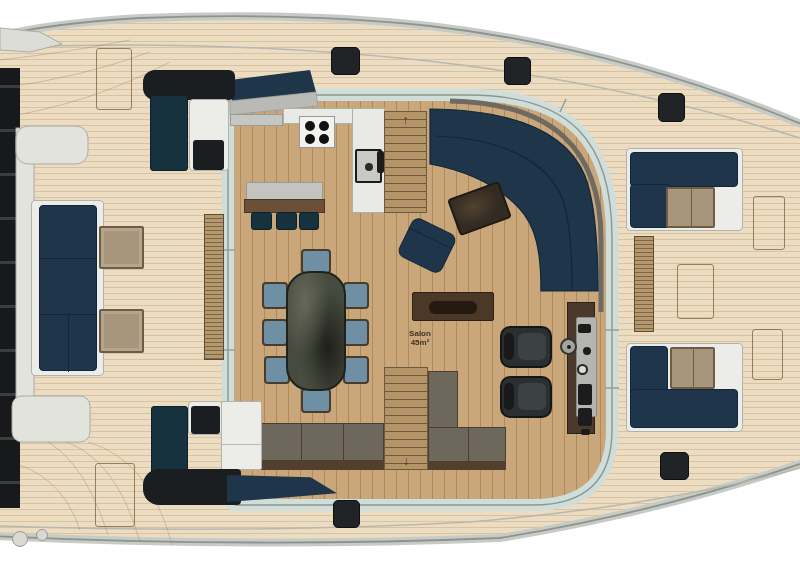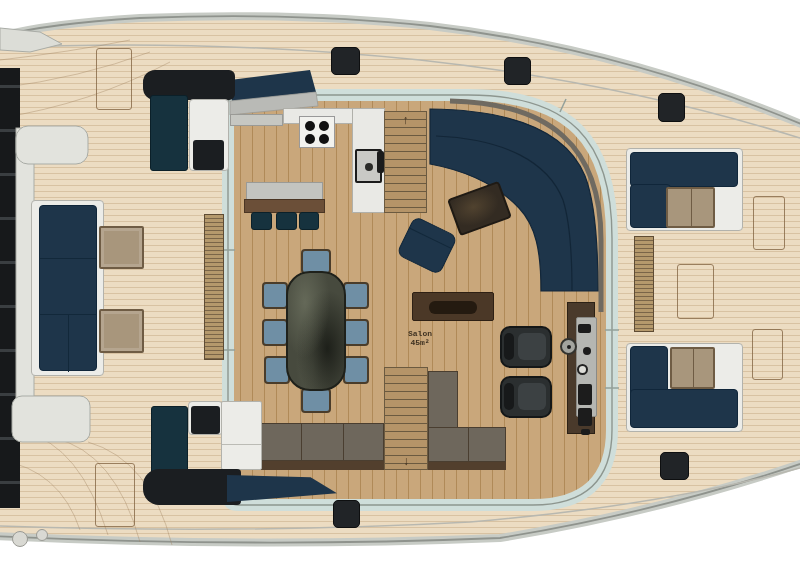--- a/index.html
+++ b/index.html
@@ -216,18 +216,18 @@
   <div class="abs hatchD" style="left:660px;top:452px;width:29px;height:28px;"></div>
   <div class="abs hatchO" style="left:96px;top:48px;width:36px;height:62px;"></div>
   <div class="abs hatchO" style="left:753px;top:196px;width:32px;height:54px;"></div>
   <div class="abs hatchO" style="left:677px;top:264px;width:37px;height:55px;"></div>
   <div class="abs hatchO" style="left:752px;top:329px;width:31px;height:51px;"></div>
   <div class="abs hatchO" style="left:95px;top:463px;width:40px;height:64px;"></div>
 
   <div class="abs" style="left:12px;top:531px;width:16px;height:16px;border-radius:50%;background:#d9d9d3;border:1px solid #9a9a94;"></div>
   <div class="abs" style="left:36px;top:529px;width:12px;height:12px;border-radius:50%;background:#d9d9d3;border:1px solid #9a9a94;"></div>
 
-  <div class="abs label" style="left:388px;top:329px;width:64px;font-family:Liberation Mono, monospace;">
+  <div class="abs label" style="left:388px;top:329px;width:64px;">
     <span>Salon</span><br>
     <span>45m²</span>
   </div>
 
 </div>
 
 </body></html>

